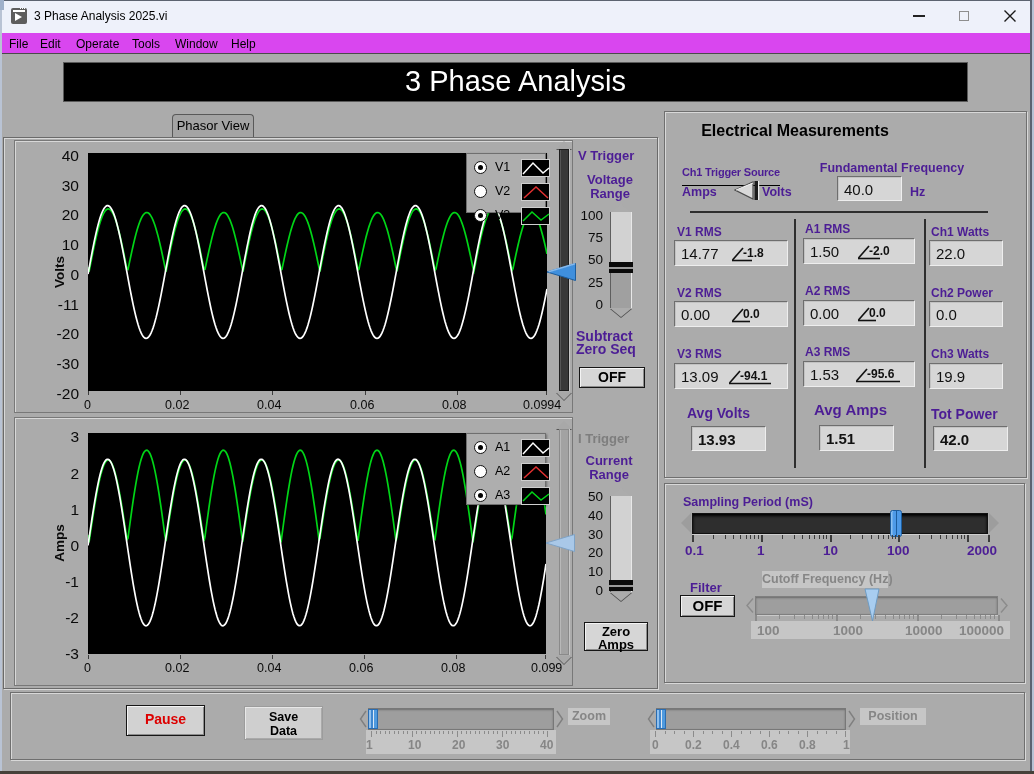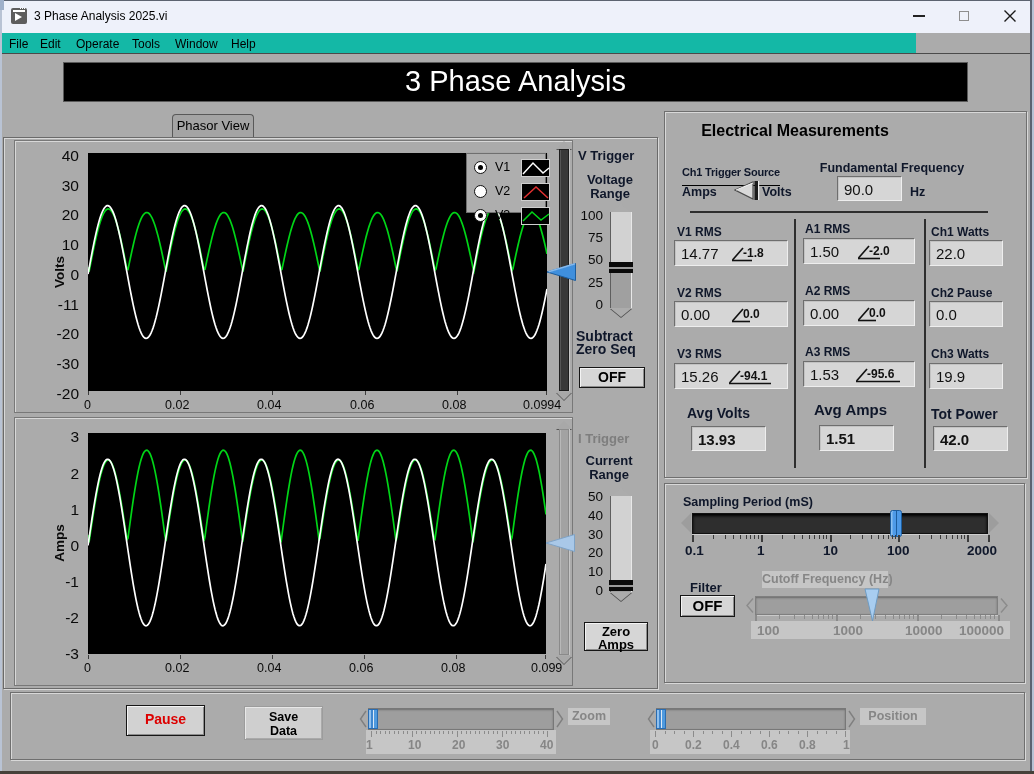--- a/index.html
+++ b/index.html
@@ -1,19 +1,19 @@
 <!DOCTYPE html>
 <html><head><meta charset="utf-8"><style>
 *{margin:0;padding:0;box-sizing:border-box}
 html,body{width:1034px;height:774px;overflow:hidden}
 body{font-family:"Liberation Sans",sans-serif;background:#ababab;position:relative}
 .abs{position:absolute}
 .b{font-weight:bold}
 .titlebar{left:0;top:0;width:1034px;height:33px;background:#eef1fa}
-.menubar{left:0;top:33px;width:916px;height:20px;background:#14b8a6}
+.menubar{left:0;top:33px;width:1034px;height:20px;background:#d946ef}
 .menubar span{position:absolute;top:4px;font-size:12px;color:#000}
 .menuline{left:0;top:53px;width:1034px;height:1px;background:#4a4a4a}
 .client{left:0;top:54px;width:1034px;height:717px;background:#ababab}
 .banner{left:63px;top:8px;width:905px;height:40px;background:#000;border:1px solid #5a5a5a;color:#fff;text-align:center;font-size:29px;line-height:37px}
 .tab{white-space:nowrap;font-size:13px;color:#000;text-align:center;border:1px solid #595959;border-bottom:none;border-radius:4px 4px 0 0}
 .tabfr{left:3px;top:83px;width:655px;height:552px;border:1px solid #6a6a6a;box-shadow:inset 1px 1px 0 #d8d8d8,1px 1px 0 #d8d8d8}
 .gpanel{background:#ababab;border:1px solid #787878;box-shadow:inset 1px 1px 0 #d8d8d8}
 .plot{background:#000}
 .ylab{position:absolute;right:0;font-size:15.5px;line-height:17px;color:#0a0a0a;text-align:right}
 .xlab{position:absolute;font-size:12.5px;line-height:14px;color:#0a0a0a}
@@ -25,21 +25,21 @@
 .ltext{position:absolute;left:28px;top:4px;font-size:12.5px;color:#000}
 .swatch{position:absolute;left:54px;top:3px;width:29px;height:18px;background:#000;border:1px solid #cfcfcf}
 .vgroove{background:#383838;border:1px solid #1d1d1d;box-shadow:inset 1px 0 0 #555,1px 0 0 #c6c6c6}
 .vgroove2{background:#a2a2a2;border:1px solid #8a8a8a;box-shadow:inset 1px 0 0 #b8b8b8,1px 0 0 #c6c6c6}
 .tri-up{width:0;height:0;border-left:8px solid transparent;border-right:8px solid transparent;border-bottom:8px solid #a8a8a8;filter:drop-shadow(0 1px 0 #555)}
 .tri-dn{width:0;height:0;border-left:8px solid transparent;border-right:8px solid transparent;border-top:8px solid #a8a8a8;filter:drop-shadow(0 1px 0 #555)}
 .btn{background:#d6d6d6;border:1px solid #161616;box-shadow:inset 1px 1px 0 #f4f4f4,inset -1px -1px 0 #8c8c8c;text-align:center;color:#000}
 .btn.dis{background:#cfcfcf;border:1px solid #9c9c9c;box-shadow:inset 1px 1px 0 #e8e8e8,inset -1px -1px 0 #aaaaaa;color:#000000}
 .box{background:#d6d6d6;border:1px solid;border-color:#6e6e6e #eeeeee #eeeeee #6e6e6e;box-shadow:inset 1px 1px 0 #c2c2c2}
 .val{position:absolute;left:6px;top:4px;font-size:15px;color:#111}
-.rlab{position:absolute;font-size:12px;font-weight:bold;color:#0f172a}
+.rlab{position:absolute;font-size:12px;font-weight:bold;color:#4c1d95}
 .rpanel{background:#ababab;border:1px solid #6f6f6f;box-shadow:inset 1px 1px 0 #d8d8d8,1px 1px 0 #d8d8d8}
 .sep{position:absolute;background:#2e2e2e}
 .gray{color:#7e7e7e}
 .lbox{background:#c6c6c6;color:#868686;font-weight:bold}
 .hgroove{background:#2e2e2e;border:1px solid #111;box-shadow:inset 0 2px 3px #000,0 1px 0 #cfcfcf}
 .hgroove2{background:#9e9e9e;border:1px solid #7f7f7f;box-shadow:inset 0 1px 2px #6a6a6a,0 1px 0 #c9c9c9}
 .sgroove{background:#9e9e9e;border:1px solid #787878;box-shadow:inset 0 1px 2px #6f6f6f}
 .arrL{width:0;height:0;border-top:10px solid transparent;border-bottom:10px solid transparent;border-right:10px solid #9d9d9d}
 .arrR{width:0;height:0;border-top:10px solid transparent;border-bottom:10px solid transparent;border-left:10px solid #9d9d9d}
 .tick{position:absolute;background:#3c3c3c}
@@ -157,20 +157,43 @@
 <div class="tick abs" style="left:272px;top:601px;width:1px;height:4px"></div>
 <div class="tick abs" style="left:364px;top:601px;width:1px;height:4px"></div>
 <div class="tick abs" style="left:456px;top:601px;width:1px;height:4px"></div>
 <div class="tick abs" style="left:545px;top:601px;width:1px;height:4px"></div>
 <div class="xlab abs" style="left:84px;top:607px">0</div>
 <div class="xlab abs" style="left:165px;top:607px">0.02</div>
 <div class="xlab abs" style="left:257px;top:607px">0.04</div>
 <div class="xlab abs" style="left:349px;top:607px">0.06</div>
 <div class="xlab abs" style="left:441px;top:607px">0.08</div>
 <div class="xlab abs" style="left:531px;top:607px">0.099</div>
+<div class="abs legend" style="left:466px;top:379px;width:80px;height:72px">
+ <div class="lrow" style="top:2px">
+        <div class="radio on"></div>
+        <div class="ltext">A1</div>
+   <div class="swatch"><svg width="29" height="16">
+            <path d="M1,14 L11,3 L21,13 L27,8" fill="none" stroke="#fff" stroke-width="1.5"></path>
+          </svg></div>
+      </div>
+ <div class="lrow" style="top:26px">
+        <div class="radio"></div>
+        <div class="ltext">A2</div>
+   <div class="swatch"><svg width="29" height="16">
+            <path d="M2,14 L14,3 L26,14" fill="none" stroke="#e03030" stroke-width="1.5"></path>
+          </svg></div>
+      </div>
+ <div class="lrow" style="top:50px">
+        <div class="radio on"></div>
+        <div class="ltext">A3</div>
+   <div class="swatch"><svg width="29" height="16">
+            <path d="M1,13 L10,4 L19,12 L27,6" fill="none" stroke="#00d517" stroke-width="1.5"></path>
+          </svg></div>
+      </div>
+</div>
 <div class="abs tri-up" style="left:556px;top:367px"></div>
 <div class="abs vgroove2" style="left:559px;top:375px;width:10px;height:226px"></div>
 <div class="abs tri-dn" style="left:556px;top:602px"></div>
 <svg class="abs" style="left:546px;top:480px;z-index:5" width="29" height="18">
       <polygon points="28.5,0.5 28.5,17.5 0,9" fill="#a9c8e8" stroke="#7fa3c6" stroke-width="1"></polygon>
     </svg>
 
 <div class="rlab abs" style="left:578px;top:94px;font-size:13px">V Trigger</div>
 <div class="rlab abs" style="left:576px;top:119px;width:68px;text-align:center;font-size:13px;line-height:14px">Voltage<br>Range</div>
 <div class="ylab abs" style="left:523px;top:154px;width:80px;font-size:13.5px;line-height:15px">100</div>
@@ -207,21 +230,21 @@
 <div class="rlab abs" style="left:682px;top:131px;font-size:12.5px">Amps</div>
 <svg class="abs" style="left:734px;top:126px" width="28" height="21">
       <polygon points="1,10 19,2 19,19" fill="#d9d9d9" stroke="#4a4a4a" stroke-width="1.2"></polygon>
       <polyline points="19,3 2,10" fill="none" stroke="#f2f2f2" stroke-width="1"></polyline>
       <rect x="20.5" y="1" width="3.5" height="19" fill="#1a1a1a"></rect>
       <rect x="24" y="1" width="1.2" height="19" fill="#e8e8e8"></rect>
     </svg>
 <div class="rlab abs" style="left:762px;top:131px;font-size:12.5px">Volts</div>
 <div class="rlab abs" style="left:792px;top:107px;width:200px;text-align:center;font-size:12.5px">Fundamental Frequency</div>
 <div class="box abs" style="left:837px;top:122px;width:65px;height:25px">
-      <div class="val">90.0</div>
+      <div class="val">40.0</div>
     </div>
 <div class="rlab abs" style="left:910px;top:131px;font-size:12.5px">Hz</div>
 <div class="sep" style="left:690px;top:157px;width:298px;height:2px"></div>
 <div class="sep" style="left:794px;top:165px;width:2px;height:249px"></div>
 <div class="sep" style="left:924px;top:165px;width:2px;height:249px"></div>
 
 <div class="rlab abs" style="left:677px;top:171px">V1 RMS</div>
 <div class="box abs" style="left:674px;top:186px;width:114px;height:26px">
       <div class="val">14.77</div>
  <svg class="ang abs" style="left:55px;top:4px" width="56" height="18">
@@ -234,21 +257,21 @@
 <div class="box abs" style="left:674px;top:247px;width:114px;height:26px">
       <div class="val">0.00</div>
  <svg class="ang abs" style="left:55px;top:4px" width="56" height="18">
         <line x1="13" y1="3" x2="2.5" y2="15"></line>
         <line x1="2" y1="15.5" x2="20" y2="15.5"></line>
         <text x="13" y="12">0.0</text>
       </svg>
     </div>
 <div class="rlab abs" style="left:677px;top:293px">V3 RMS</div>
 <div class="box abs" style="left:674px;top:309px;width:114px;height:26px">
-      <div class="val">15.26</div>
+      <div class="val">13.09</div>
  <svg class="ang abs" style="left:52px;top:4px" width="56" height="18">
         <line x1="13" y1="3" x2="2.5" y2="15"></line>
         <line x1="2" y1="15.5" x2="44" y2="15.5"></line>
         <text x="13" y="12">-94.1</text>
       </svg>
     </div>
 <div class="rlab abs" style="left:687px;top:351px;font-size:14px">Avg Volts</div>
 <div class="box abs" style="left:691px;top:372px;width:75px;height:25px">
       <div class="val b">13.93</div>
     </div>
@@ -282,21 +305,21 @@
     </div>
 <div class="rlab abs" style="left:814px;top:347px;font-size:15px">Avg Amps</div>
 <div class="box abs" style="left:819px;top:371px;width:75px;height:26px">
       <div class="val b">1.51</div>
     </div>
 
 <div class="rlab abs" style="left:931px;top:171px">Ch1 Watts</div>
 <div class="box abs" style="left:929px;top:186px;width:74px;height:26px">
       <div class="val">22.0</div>
     </div>
-<div class="rlab abs" style="left:931px;top:232px">Ch2 Pause</div>
+<div class="rlab abs" style="left:931px;top:232px">Ch2 Power</div>
 <div class="box abs" style="left:929px;top:247px;width:74px;height:26px">
       <div class="val">0.0</div>
     </div>
 <div class="rlab abs" style="left:931px;top:293px">Ch3 Watts</div>
 <div class="box abs" style="left:929px;top:309px;width:74px;height:26px">
       <div class="val">19.9</div>
     </div>
 <div class="rlab abs" style="left:931px;top:352px;font-size:14px">Tot Power</div>
 <div class="box abs" style="left:933px;top:372px;width:75px;height:25px">
       <div class="val b">42.0</div>

